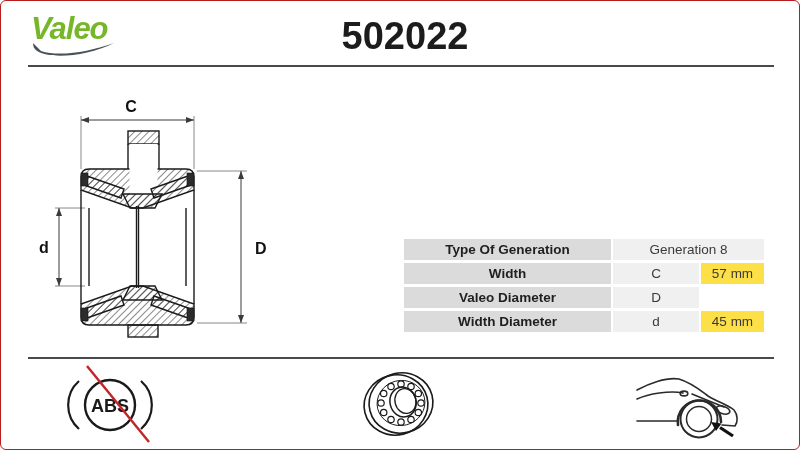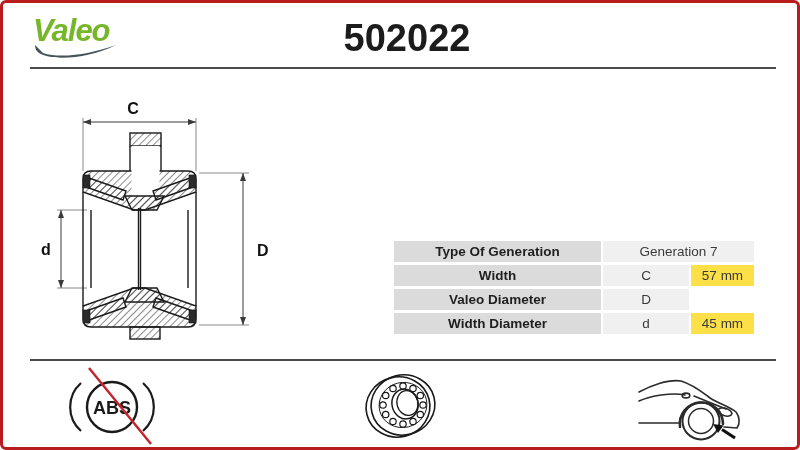--- a/index.html
+++ b/index.html
@@ -1,19 +1,19 @@
 <!DOCTYPE html>
 <html><head>
 <meta charset="utf-8">
 <style>
   * { margin:0; padding:0; box-sizing:border-box; }
   body { font-family:"Liberation Sans", sans-serif; background:#fff; }
   .page {
     position:relative; width:800px; height:450px; background:#ffffff;
-    border:3px solid #b91c1c; border-radius:6px; overflow:hidden;
+    border:1px solid #b91c1c; border-radius:6px; overflow:hidden;
   }
   
   .logo { position:absolute; left:30px; top:12px; width:90px; }
   .logo-text {
     display:block; font-size:31px; font-weight:800; font-style:italic;
     color:#76b729; letter-spacing:-1px; line-height:1;
   }
   .swoosh { display:block; margin-left:0px; margin-top:-2px; }
   .part-number {
     position:absolute; left:4px; top:14px; width:800px; text-align:center;
@@ -26,21 +26,21 @@
   .drawing { position:absolute; left:30px; top:85px; }
   .drawing .outline { fill:none; stroke:#1a1a1a; stroke-width:1.4; }
   .drawing .hatched { fill:url(#hatch); stroke:#1a1a1a; stroke-width:1.4; }
   .drawing .thin  { stroke:#3a3a3a; stroke-width:1; fill:none; }
   .drawing .xthin { stroke:#6a6a6a; stroke-width:0.8; fill:none; }
   .drawing .dim { font-size:16px; font-weight:700; fill:#111; font-family:"Liberation Sans",sans-serif; }
   .drawing .arrow { fill:#3a3a3a; }
   .drawing .seal { fill:#2b2b2b; stroke:#111; stroke-width:0.6; }
   
   .spec-table {
-    position:absolute; left:367px; top:238px; width:384px;
+    position:absolute; left:379px; top:238px; width:384px;
     display:flex; flex-direction:column; gap:3px; font-size:13.5px;padding-left:24px;
   }
   .spec-row { display:flex; gap:2px; height:21px; }
   .cell { display:flex; align-items:center; justify-content:center; }
   .spec-label { width:207px; background:#dbdbdb; font-weight:700; color:#1f1f1f; }
   .spec-span { flex:1; background:#f0f0f0; color:#3a3a3a; }
   .spec-sym  { width:86px; background:#f0f0f0; color:#3a3a3a; }
   .spec-val  { flex:1; background:#fde047; color:#3a3a3a; }
   
   .icon-abs { position:absolute; left:59px; top:360px; }
@@ -121,21 +121,21 @@
     <polygon class="hatched" points="56,232 93,219 90,210 53,223"></polygon>
     <polygon class="hatched" points="157,232 120,219 123,210 160,223"></polygon>
 
     <rect class="seal" x="50" y="222" width="7" height="13"></rect>
     <rect class="seal" x="156" y="222" width="7" height="13"></rect>
   </svg>
 
   <div class="spec-table">
     <div class="spec-row">
       <div class="cell spec-label">Type Of Generation</div>
-      <div class="cell spec-span">Generation 7</div>
+      <div class="cell spec-span">Generation 8</div>
     </div>
     <div class="spec-row">
       <div class="cell spec-label">Width</div>
       <div class="cell spec-sym">C</div>
       <div class="cell spec-val">57 mm</div>
     </div>
     <div class="spec-row">
       <div class="cell spec-label">Valeo Diameter</div>
       <div class="cell spec-sym">D</div>
     </div>

